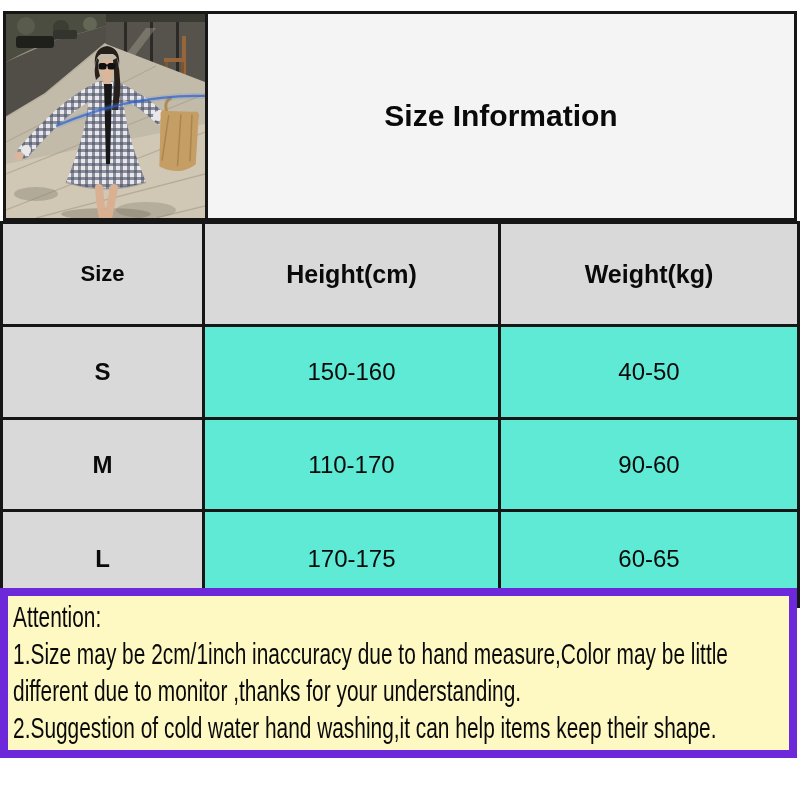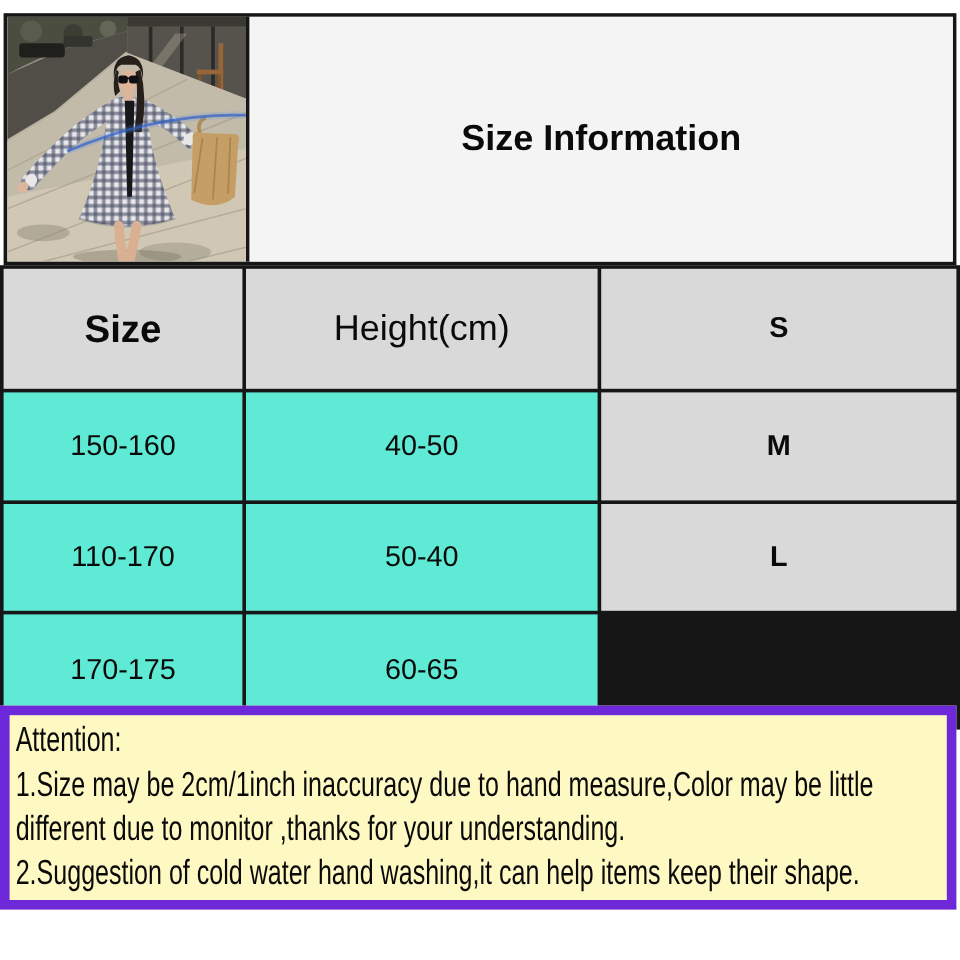--- a/index.html
+++ b/index.html
@@ -47,22 +47,22 @@
     grid-template-columns: 199px 293px 1fr;
     grid-template-rows: 100px 90px 89px 1fr;
     gap: 3px;
     padding: 3px;
   }
   .cell {
     display: flex; align-items: center; justify-content: center;
     background: #5eead4;
   }
   .cell.gray { background: #d9d9d9; }
-  .th-size  { font-size: 32px; font-weight: 700; }
-  .th       { font-size: 30px; font-weight: 400; }
+  .th-size  { font-size: 22px; font-weight: 700; }
+  .th       { font-size: 25px; font-weight: 700; }
   .td-size  { font-size: 24px; font-weight: 700; }
   .td       { font-size: 24px; font-weight: 400; }
 
   
   .attention-box {
     position: absolute; left: 0; top: 588px;
     width: 797px; height: 170px;
     border: 8px solid #6d28d9;
     box-sizing: border-box;
     background: #fef9c3;
@@ -177,28 +177,29 @@
       </svg>
     </div>
     <div class="title-cell">
       <span class="title-text">Size Information</span>
     </div>
   </div>
 
   <div class="size-table">
     <div class="cell gray th-size">Size</div>
     <div class="cell gray th">Height(cm)</div>
+    <div class="cell gray th">Weight(kg)</div>
 
     <div class="cell gray td-size">S</div>
     <div class="cell td">150-160</div>
     <div class="cell td">40-50</div>
 
     <div class="cell gray td-size">M</div>
     <div class="cell td">110-170</div>
-    <div class="cell td">50-40</div>
+    <div class="cell td">90-60</div>
 
     <div class="cell gray td-size">L</div>
     <div class="cell td">170-175</div>
     <div class="cell td">60-65</div>
   </div>
 
   <div class="attention-box">
     <div class="attention-inner">
       <div>Attention:</div>
       <div>1.Size may be 2cm/1inch inaccuracy due to hand measure,Color may be little</div>

